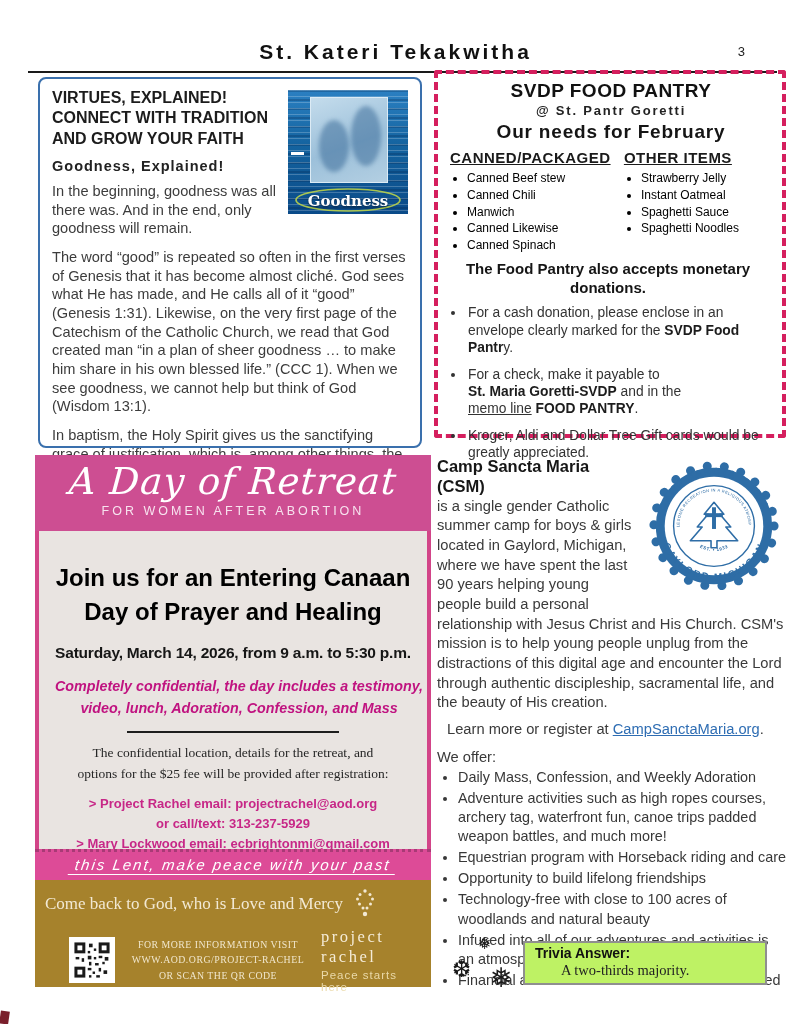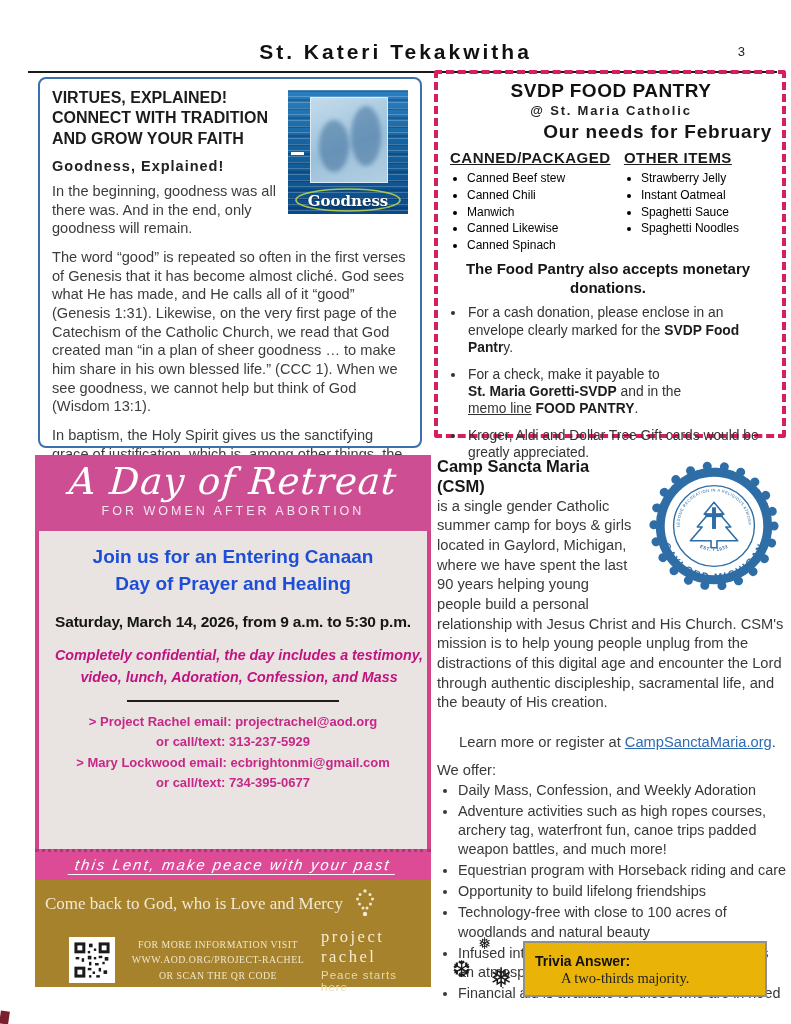--- a/index.html
+++ b/index.html
@@ -30,21 +30,21 @@
   .gimg-caption { position:absolute; left:0; right:0; bottom:4px; text-align:center;
     font-family:"DejaVu Serif",serif; font-weight:bold; font-size:15px; color:#fff;
     text-shadow:0 1px 2px rgba(0,0,0,.6); }
   .gimg-ellipse { position:absolute; left:4px; bottom:0; width:112px; height:28px; }
 
   
   .pantry-box { position:absolute; top:70px; left:434px; width:352px; height:368px;
     border:4px dashed #d51f5e; border-radius:3px; padding:6px 10px 4px 12px; color:#2e2e2e; }
   .pantry-title { text-align:center; font-size:19px; font-weight:bold; color:#111; letter-spacing:.5px; }
   .pantry-sub { text-align:center; font-size:13px; font-weight:bold; letter-spacing:1.8px; color:#222; margin-top:1px; }
-  .pantry-needs { text-align:right; font-size:19px; font-weight:bold; letter-spacing:.8px; color:#151515; margin:3px 0 6px 0; }
+  .pantry-needs { text-align:center; font-size:19px; font-weight:bold; letter-spacing:.8px; color:#151515; margin:3px 0 6px 0; }
   .pantry-cols { display:flex; }
   .pantry-col1 { width:54%; } .pantry-col2 { width:46%; }
   .pantry-col-header { font-size:15px; font-weight:bold; text-decoration:underline; letter-spacing:.5px; color:#1a1a1a; margin-bottom:4px; }
   .pantry-cols ul { list-style:disc; margin-left:17px; font-size:12px; line-height:1.4; color:#000000; }
   .pantry-monetary { text-align:center; font-size:15px; font-weight:bold; color:#151515; line-height:1.25; margin:6px 6px 7px 0; }
   .pantry-bullets { list-style:disc; margin-left:16px; font-size:13.8px; line-height:1.26; color:#333; }
   .pantry-bullets li { margin-bottom:9px; padding-left:2px; }
   .pantry-bullets b { color:#1c1c1c; }
   .u { text-decoration:underline; }
 
@@ -58,21 +58,21 @@
     border-right:4px solid #d24488; text-align:center; overflow:hidden; }
   .flyer-face { position:absolute; inset:0;
     background:
       radial-gradient(ellipse 45px 14px at 80% 21%, rgba(95,75,70,.38), transparent 70%),
       radial-gradient(ellipse 26px 10px at 66% 26%, rgba(110,85,80,.25), transparent 70%),
       radial-gradient(ellipse 150px 210px at 82% 40%, #dcc9c1, transparent 72%),
       radial-gradient(ellipse 130px 170px at 88% 80%, #cdb8ae, transparent 70%),
       radial-gradient(ellipse 120px 200px at 8% 60%, #dfdcdb, transparent 75%),
       linear-gradient(180deg,#eae5e2 0%, #e4dedb 60%, #ded6d2 100%); }
   .flyer-photo > div { position:relative; }
-  .flyer-headline { font-size:19px; font-weight:bold; color:#1d4ed8; line-height:1.42; margin-top:13px; }
+  .flyer-headline { font-size:24px; font-weight:bold; color:#000000; line-height:1.42; margin-top:30px; }
   .flyer-date { font-size:15.5px; font-weight:bold; color:#161616; margin-top:15px; letter-spacing:-0.2px; }
   .flyer-conf { font-size:14.3px; font-weight:bold; font-style:italic; color:#c01380; line-height:1.55; margin-top:13px;padding-left:12px; }
   .flyer-divider { width:212px; height:2px; background:#1d1d1d; margin:12px auto 10px auto; }
   .flyer-details { font-family:"Liberation Serif","DejaVu Serif",serif; font-size:13.5px; color:#262626;
     line-height:1.5; width:330px; margin:0 auto; }
   .flyer-contacts { margin-top:10px; font-size:13px; font-weight:bold; color:#c72787; line-height:1.55; }
   .flyer-lent { height:31px; background:#dd4b97; border-top:3px dotted #a93a76; text-align:center; }
   .flyer-lent span { display:inline-block; margin-top:4px; font-style:italic; font-size:15px; color:#fff;
     letter-spacing:2px; border-bottom:1px solid #fff; padding:0 6px 1px 6px; transform:skewX(-8deg); }
   .flyer-gold { height:107px; background:#a6822c; color:#f2e9d4; padding:8px 10px 0 10px; }
@@ -83,28 +83,28 @@
     text-align:center; line-height:1.55; color:#f0e6cc; width:178px; }
   .flyer-brand { text-align:left; flex:1; }
   .brand-name { font-family:"Liberation Serif","DejaVu Serif",serif; font-size:16.5px; letter-spacing:2.5px; color:#f5ecd8; }
   .brand-tag { font-size:11.5px; letter-spacing:1px; color:#ead9a9; margin-top:2px; }
 
   
   .csm { position:absolute; top:457px; left:437px; width:351px; color:#333; }
   .csm-logo { float:right; width:148px; height:138px; margin:0 0 2px 4px; }
   .csm-title { font-size:16.5px; font-weight:bold; color:#161616; line-height:1.2; }
   .csm p { font-size:14.7px; line-height:1.34; color:#3a3a3a; }
-  .csm-learn { margin:20px 0 8px 10px;text-align:center; }
+  .csm-learn { margin:7px 0 8px 10px; }
   .csm-link { color:#2e6db3; text-decoration:underline; cursor:pointer; }
   .csm-offers { list-style:disc; margin-left:21px; font-size:14.4px; line-height:1.33; color:#383838; }
   .csm-offers li { margin-bottom:2px; }
 
   
-  .trivia { position:absolute; top:941px; left:523px; width:244px; height:56px;
-    background:#eab308; border:2px solid #8f8f8f; padding:10px 10px; }
+  .trivia { position:absolute; top:941px; left:523px; width:244px; height:44px;
+    background:#bef264; border:2px solid #8f8f8f; padding:2px 10px; }
   .trivia-label { font-size:14px; font-weight:bold; color:#111; }
   .trivia-answer { font-size:14.5px; color:#222; margin-left:26px; margin-top:1px;font-family:Liberation Serif, serif; }
   .snowflakes { position:absolute; top:930px; left:452px; width:74px; height:80px; color:#1a1a1a; }
   .snowflakes span { position:absolute; }
   .sf1 { left:26px; top:4px; font-size:16px; }
   .sf2 { left:0px; top:26px; font-size:23px; }
   .sf3 { left:38px; top:32px; font-size:27px; }
   .corner-mark { position:absolute; left:0; bottom:0; width:9px; height:13px; background:#7a1f2b; transform:rotate(8deg); }
 
   svg text { font-family:"Liberation Sans","DejaVu Sans",sans-serif; }
@@ -133,21 +133,21 @@
     </div>
     <div class="virtues-title">VIRTUES, EXPLAINED! CONNECT WITH TRADITION AND GROW YOUR FAITH</div>
     <div class="virtues-sub">Goodness, Explained!</div>
     <p style="width:240px;">In the beginning, goodness was all there was. And in the end, only goodness will remain.</p>
     <p>The word “good” is repeated so often in the first verses of Genesis that it has become almost cliché. God sees what He has made, and He calls all of it “good” (Genesis 1:31). Likewise, on the very first page of the Catechism of the Catholic Church, we read that God created man “in a plan of sheer goodness … to make him share in his own blessed life.” (CCC 1). When we see goodness, we cannot help but think of God (Wisdom 13:1).</p>
     <p>In baptism, the Holy Spirit gives us the sanctifying grace of justification, which is, among other things, the ability to grow in goodness through an increase in moral virtue (CCC 1266). Baptism, therefore, disposes us toward goodness, and the more we ask the Holy Spirit for goodness, the more it will be possible for us.</p>
   </div>
 
   <div class="pantry-box">
     <div class="pantry-title">SVDP FOOD PANTRY</div>
-    <div class="pantry-sub">@ St. Maria Catholic</div>
+    <div class="pantry-sub">@ St. Pantr Goretti</div>
     <div class="pantry-needs">Our needs for February</div>
     <div class="pantry-cols">
       <div class="pantry-col1">
         <div class="pantry-col-header">CANNED/PACKAGED</div>
         <ul>
             <li>Canned Beef stew</li>
             <li>Canned Chili</li>
             <li>Manwich</li>
             <li>Canned Likewise</li>
             <li>Canned Spinach</li>
@@ -184,20 +184,24 @@
         <div class="flyer-headline">
           <div>Join us for an Entering Canaan</div>
           <div>Day of Prayer and Healing</div>
         </div>
         <div class="flyer-date">Saturday, March 14, 2026, from 9 a.m. to 5:30 p.m.</div>
         <div class="flyer-conf">
           <div>Completely confidential, the day includes a testimony,</div>
           <div>video, lunch, Adoration, Confession, and Mass</div>
         </div>
         <div class="flyer-divider"></div>
+        <div class="flyer-details">
+          <div>The confidential location, details for the retreat, and</div>
+          <div>options for the $25 fee will be provided after registration:</div>
+        </div>
         <div class="flyer-contacts">
           <div>&gt; Project Rachel email: projectrachel@aod.org</div>
           <div>or call/text: 313-237-5929</div>
           <div>&gt; Mary Lockwood email: ecbrightonmi@gmail.com</div>
           <div>or call/text: 734-395-0677</div>
         </div>
       </div>
     </div>
     <div class="flyer-lent">
       <span>this Lent, make peace with your past</span>

